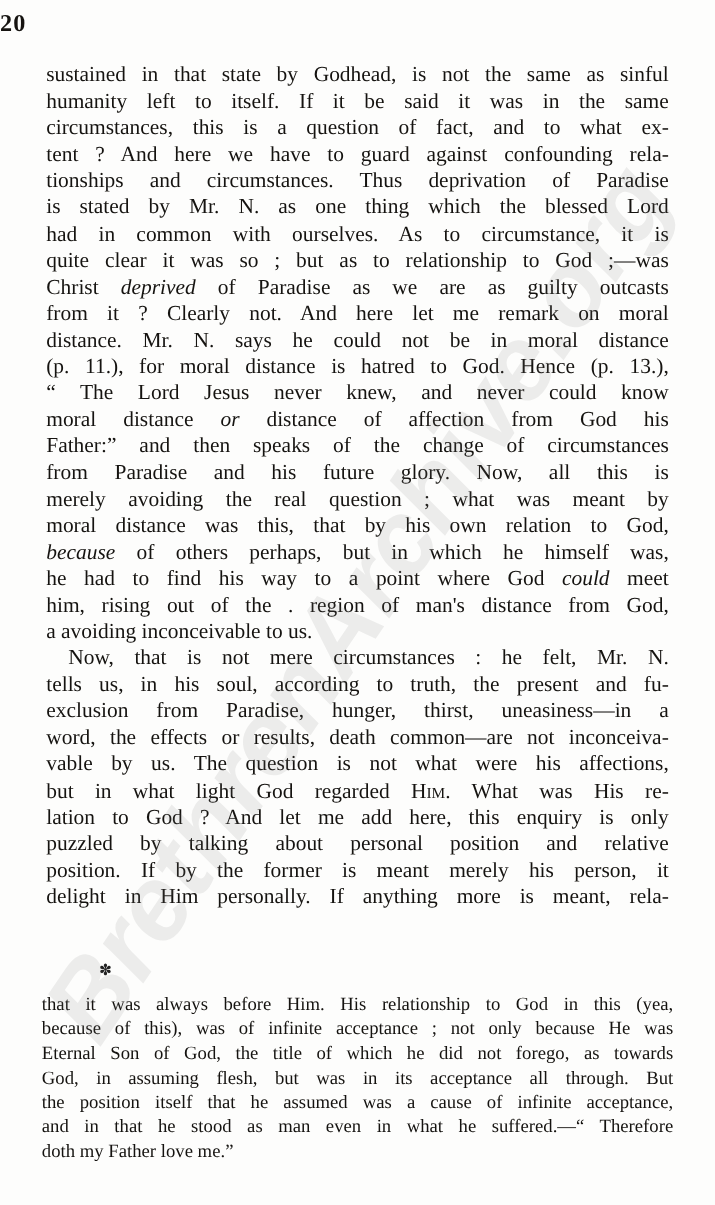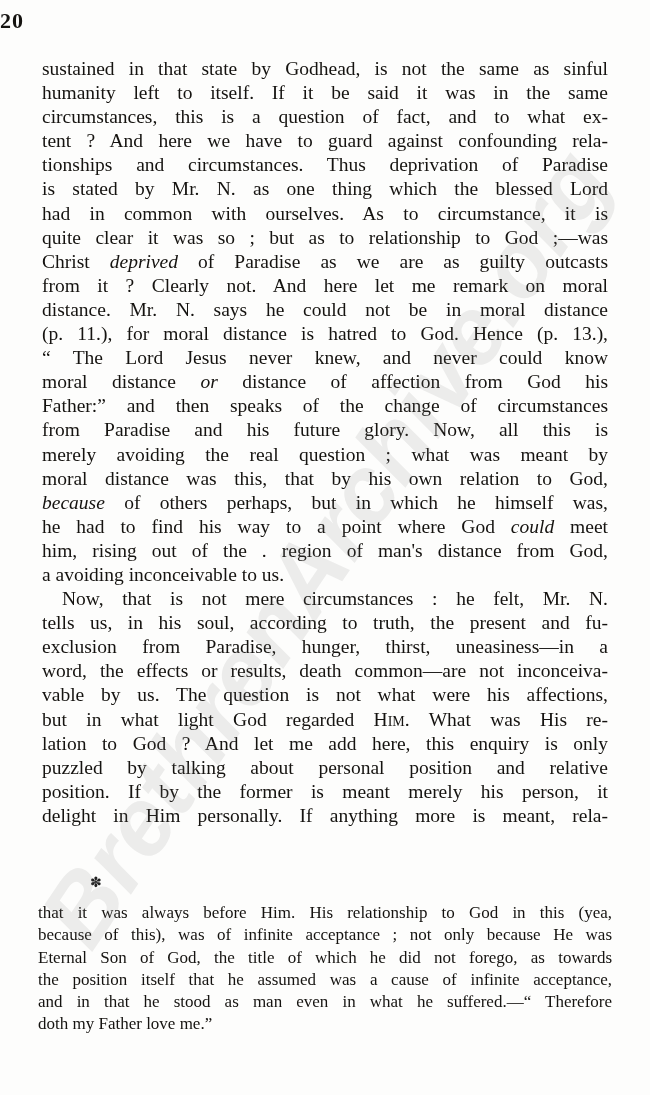--- a/index.html
+++ b/index.html
@@ -108,20 +108,21 @@
         <div class="line">delight in Him personally.  If anything more is meant, rela-</div>
       </div>
     </div>
 
   <div class="footnote-separator">✽</div>
 
   <div class="footnote">
       <div class="line">that it was always before Him.   His relationship to God in this (yea,</div>
       <div class="line">because of this), was of infinite acceptance ;  not only because He was</div>
       <div class="line">Eternal Son of God, the title of which he did not forego, as towards</div>
+      <div class="line">God, in assuming flesh, but was in its acceptance all through.   But</div>
       <div class="line">the position itself that he assumed was a cause of infinite acceptance,</div>
       <div class="line">and in that he stood as man even in what he suffered.—“ Therefore</div>
       <div class="line last">doth my Father love me.”</div>
     </div>
 
   <div class="watermark">BrethrenArchive.org</div>
 
 </div>
 
 </body></html>

